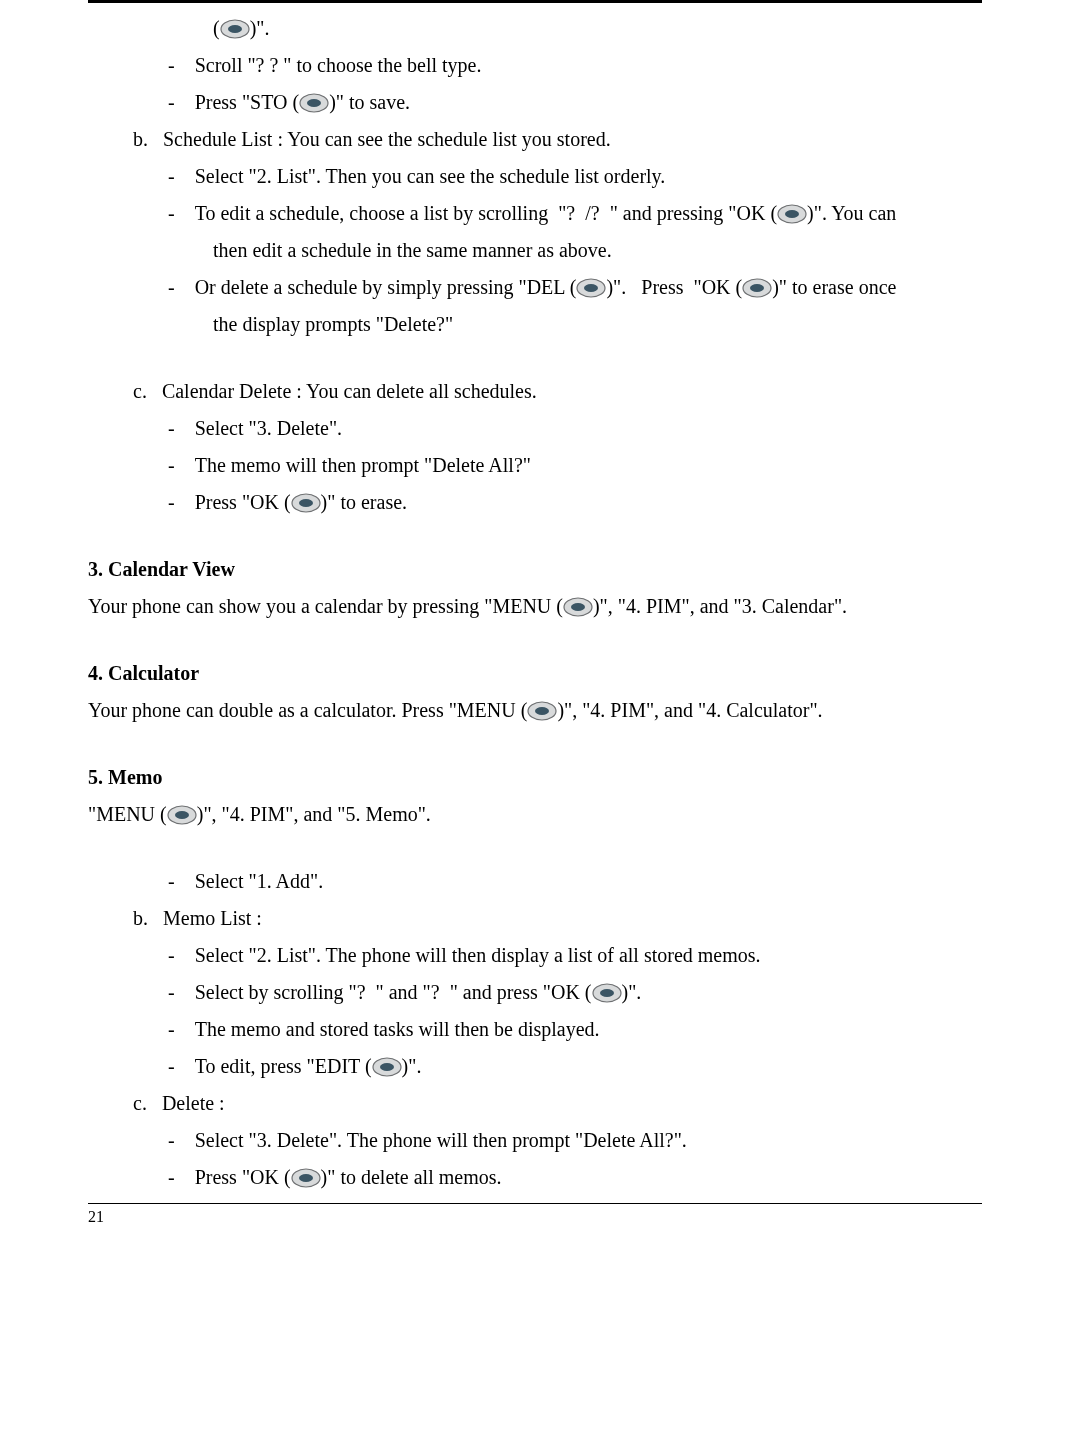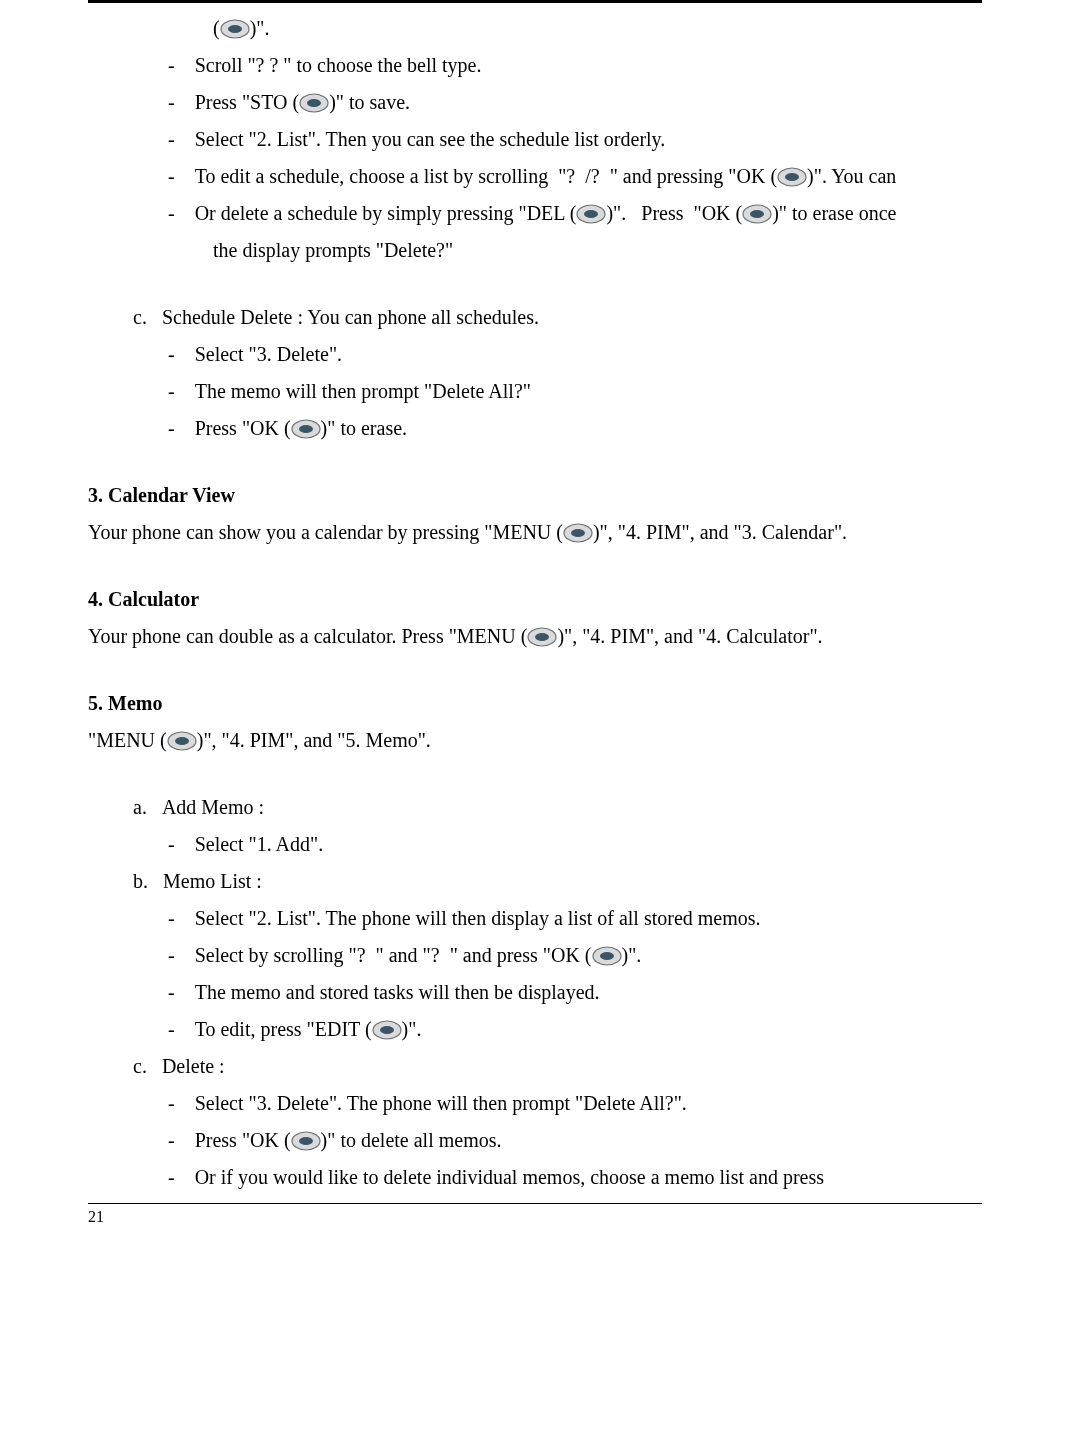--- a/index.html
+++ b/index.html
@@ -77,40 +77,42 @@
       </span>)".
     </div>
 
     <div class="line pad-dash">-&nbsp;&nbsp;&nbsp;&nbsp;<span>Scroll "?   ?  " to choose the bell type.</span></div>
 
     <div class="line pad-dash">-&nbsp;&nbsp;&nbsp;&nbsp;Press "STO (<span class="btn-icon"><svg width="30" height="20">
             <ellipse cx="15" cy="10" rx="14" ry="9" fill="#d8dadb" stroke="#6e7072" stroke-width="1.2"></ellipse>
             <ellipse cx="15" cy="10" rx="7" ry="4" fill="#3b5564"></ellipse>
           </svg></span>)" to save.</div>
 
+    <div class="line pad-sub">b.&nbsp;&nbsp;&nbsp;<span>Schedule List : You can see the schedule list you stored.</span></div>
 
     <div class="line pad-dash">-&nbsp;&nbsp;&nbsp;&nbsp;<span>Select "2. List". Then you can see the schedule list orderly.</span></div>
 
     <div class="line pad-dash">-&nbsp;&nbsp;&nbsp;&nbsp;To edit a schedule, choose a list by scrolling &nbsp;"?&nbsp;&nbsp;/?&nbsp;&nbsp;" and pressing "OK (<span class="btn-icon"><svg width="30" height="20">
             <ellipse cx="15" cy="10" rx="14" ry="9" fill="#d8dadb" stroke="#6e7072" stroke-width="1.2"></ellipse>
             <ellipse cx="15" cy="10" rx="7" ry="4" fill="#3b5564"></ellipse>
           </svg></span>)". You can</div>
+    <div class="line pad-body"><span>then edit a schedule in the same manner as above.</span></div>
 
     <div class="line pad-dash">-&nbsp;&nbsp;&nbsp;&nbsp;Or delete a schedule by simply pressing "DEL (<span class="btn-icon"><svg width="30" height="20">
             <ellipse cx="15" cy="10" rx="14" ry="9" fill="#d8dadb" stroke="#6e7072" stroke-width="1.2"></ellipse>
             <ellipse cx="15" cy="10" rx="7" ry="4" fill="#3b5564"></ellipse>
           </svg></span>)".&nbsp;&nbsp; Press &nbsp;"OK (<span class="btn-icon"><svg width="30" height="20">
             <ellipse cx="15" cy="10" rx="14" ry="9" fill="#d8dadb" stroke="#6e7072" stroke-width="1.2"></ellipse>
             <ellipse cx="15" cy="10" rx="7" ry="4" fill="#3b5564"></ellipse>
           </svg></span>)" to erase once</div>
     <div class="line pad-body"><span>the display prompts "Delete?"</span></div>
 
     <div class="spacer"></div>
 
-    <div class="line pad-sub">c.&nbsp;&nbsp;&nbsp;<span>Schedule Delete : You can phone all schedules.</span></div>
+    <div class="line pad-sub">c.&nbsp;&nbsp;&nbsp;<span>Calendar Delete : You can delete all schedules.</span></div>
     <div class="line pad-dash">-&nbsp;&nbsp;&nbsp;&nbsp;<span>Select "3. Delete".</span></div>
     <div class="line pad-dash">-&nbsp;&nbsp;&nbsp;&nbsp;<span>The memo will then prompt "Delete All?"</span></div>
     <div class="line pad-dash">-&nbsp;&nbsp;&nbsp;&nbsp;Press "OK (<span class="btn-icon"><svg width="30" height="20">
             <ellipse cx="15" cy="10" rx="14" ry="9" fill="#d8dadb" stroke="#6e7072" stroke-width="1.2"></ellipse>
             <ellipse cx="15" cy="10" rx="7" ry="4" fill="#3b5564"></ellipse>
           </svg></span>)" to erase.</div>
 
     <div class="spacer"></div>
 
     <div class="line bold">3.   Calendar View</div>
@@ -130,39 +132,37 @@
     <div class="spacer"></div>
 
     <div class="line bold">5.   Memo</div>
     <div class="line">"MENU (<span class="btn-icon"><svg width="30" height="20">
             <ellipse cx="15" cy="10" rx="14" ry="9" fill="#d8dadb" stroke="#6e7072" stroke-width="1.2"></ellipse>
             <ellipse cx="15" cy="10" rx="7" ry="4" fill="#3b5564"></ellipse>
           </svg></span>)", "4. PIM", and "5. Memo".</div>
 
     <div class="spacer"></div>
 
-    <div class="line pad-sub">a.&nbsp;&nbsp;&nbsp;<span>Add Memo :</span></div>
     <div class="line pad-dash">-&nbsp;&nbsp;&nbsp;&nbsp;<span>Select "1. Add".</span></div>
 
     <div class="line pad-sub">b.&nbsp;&nbsp;&nbsp;<span>Memo List :</span></div>
     <div class="line pad-dash">-&nbsp;&nbsp;&nbsp;&nbsp;<span>Select "2. List". The phone will then display a list of all stored memos.</span></div>
     <div class="line pad-dash">-&nbsp;&nbsp;&nbsp;&nbsp;Select by scrolling "?&nbsp;&nbsp;" and "?&nbsp;&nbsp;" and press "OK (<span class="btn-icon"><svg width="30" height="20">
             <ellipse cx="15" cy="10" rx="14" ry="9" fill="#d8dadb" stroke="#6e7072" stroke-width="1.2"></ellipse>
             <ellipse cx="15" cy="10" rx="7" ry="4" fill="#3b5564"></ellipse>
           </svg></span>)".</div>
     <div class="line pad-dash">-&nbsp;&nbsp;&nbsp;&nbsp;<span>The memo and stored tasks will then be displayed.</span></div>
     <div class="line pad-dash">-&nbsp;&nbsp;&nbsp;&nbsp;To edit, press "EDIT (<span class="btn-icon"><svg width="30" height="20">
             <ellipse cx="15" cy="10" rx="14" ry="9" fill="#d8dadb" stroke="#6e7072" stroke-width="1.2"></ellipse>
             <ellipse cx="15" cy="10" rx="7" ry="4" fill="#3b5564"></ellipse>
           </svg></span>)".</div>
 
     <div class="line pad-sub">c.&nbsp;&nbsp;&nbsp;<span>Delete :</span></div>
     <div class="line pad-dash">-&nbsp;&nbsp;&nbsp;&nbsp;<span>Select "3. Delete". The phone will then prompt "Delete All?".</span></div>
     <div class="line pad-dash">-&nbsp;&nbsp;&nbsp;&nbsp;Press "OK (<span class="btn-icon"><svg width="30" height="20">
             <ellipse cx="15" cy="10" rx="14" ry="9" fill="#d8dadb" stroke="#6e7072" stroke-width="1.2"></ellipse>
             <ellipse cx="15" cy="10" rx="7" ry="4" fill="#3b5564"></ellipse>
           </svg></span>)" to delete all memos.</div>
-    <div class="line pad-dash">-&nbsp;&nbsp;&nbsp;&nbsp;<span>Or if you would like to delete individual memos, choose a memo list and press</span></div>
 
   </div>
   <hr class="rule-thin">
   <div class="pagenum">21</div>
 </div>
 
 </body></html>

